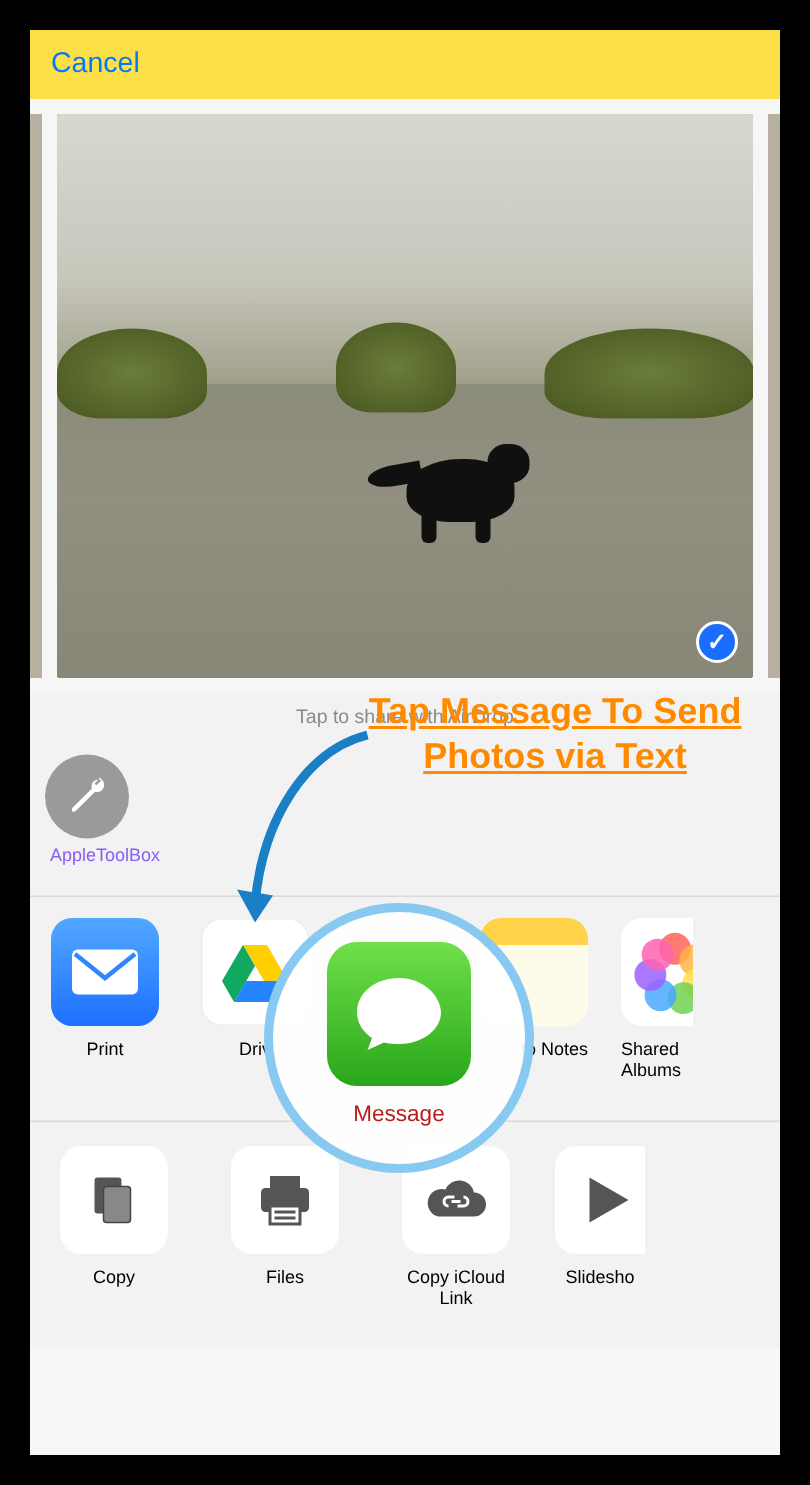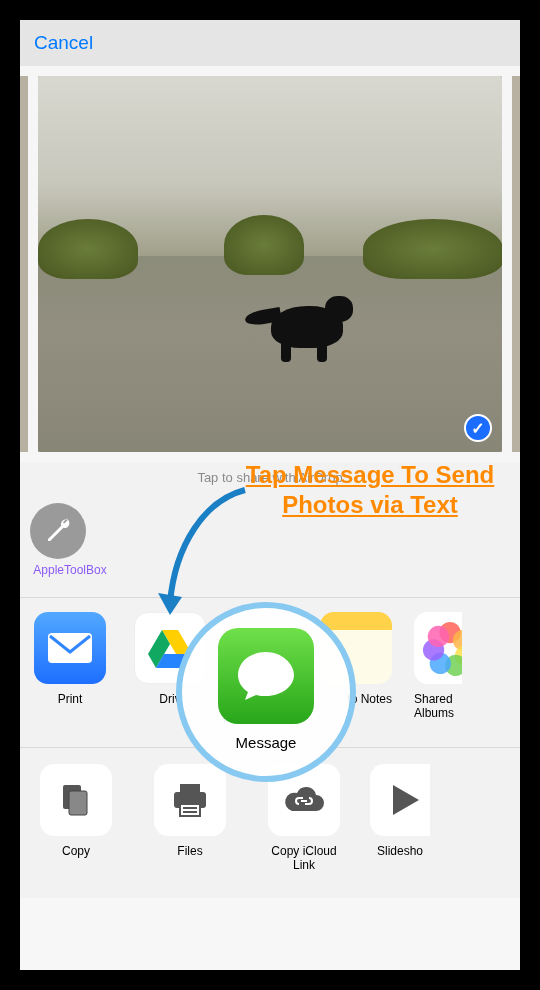--- a/index.html
+++ b/index.html
@@ -1,18 +1,18 @@
 <!DOCTYPE html>
 <html><head>
   <meta charset="utf-8">
   <style>
     * { margin: 0; padding: 0; box-sizing: border-box; font-family: -apple-system, "Helvetica Neue", Arial, sans-serif; }
     body { width: 540px; height: 990px; background: #000; overflow: hidden; }
     .frame { position: absolute; left: 20px; top: 20px; width: 500px; height: 950px; background: #f7f7f7; }
-    .header { height: 46px; display: flex; align-items: center; position: relative; background: #e5e5e5; }
+    .header { height: 46px; display: flex; align-items: center; position: relative; background: #fde047; }
     .cancel { color: #007aff; font-size: 19px; padding-left: 14px; }
     .title { position: absolute; left: 0; right: 0; text-align: center; font-size: 20px; font-weight: 600; color: #000; pointer-events: none; }
     .photo-strip { height: 396px; background: #f6f6f6; display: flex; align-items: center; overflow: hidden; gap: 10px; padding: 10px 0; }
     .photo-side { width: 8px; height: 376px; background: #b8b0a0; }
     .photo-main { flex: 1; height: 376px; background: #7a7a6a; position: relative; border-radius: 2px; overflow: hidden; }
     .check { position: absolute; right: 10px; bottom: 10px; width: 28px; height: 28px; border-radius: 50%; background: #1a6dff; border: 2px solid #fff; display: flex; align-items: center; justify-content: center; color: #fff; font-size: 16px; font-weight: bold; }
     .airdrop { height: 136px; background: #f2f2f2; padding: 8px 10px 0 10px; border-bottom: 1px solid #d9d9d9; position: relative; }
     .airdrop-hint { font-size: 13px; color: #8a8a8a; text-align: center; margin-bottom: 18px; }
     .ab-icon { width: 56px; height: 56px; border-radius: 50%; background: #9a9a9a; display: flex; align-items: center; justify-content: center; }
     .ab-label { font-size: 12px; color: #8b5cf6; margin-top: 4px; }
@@ -24,21 +24,21 @@
     .drive-icon { background: #fff; border: 1px solid #eee; }
     .notes-icon { background: linear-gradient(#ffd24a 25%, #fefbe8 25%); }
     .photos-icon { background: #fff; }
     .actions { height: 150px; background: #f2f2f2; display: flex; align-items: flex-start; padding: 16px 0 0 8px; gap: 18px; }
     .action { width: 96px; text-align: center; }
     .action-icon { width: 72px; height: 72px; border-radius: 14px; background: #fff; margin: 0 auto; display: flex; align-items: center; justify-content: center; color: #555; }
     .action-label { font-size: 12px; color: #000; margin-top: 8px; line-height: 1.2; }
     .annotation-text { position: absolute; left: 230px; top: 460px; width: 280px; color: #ff8a00; font-size: 24px; font-weight: 700; text-align: center; line-height: 1.25; z-index: 30; text-decoration: underline; }
     .annotation-circle { position: absolute; left: 176px; top: 602px; width: 180px; height: 180px; border-radius: 50%; background: rgba(255,255,255,0.93); border: 6px solid #87c9f0; z-index: 20; display: flex; flex-direction: column; align-items: center; justify-content: center; }
     .msg-icon { width: 96px; height: 96px; border-radius: 20px; background: linear-gradient(#6fe04a, #28a61a); display: flex; align-items: center; justify-content: center; margin-top: -6px; }
-    .msg-label { font-size: 15px; color: #000000; margin-top: 10px; }
+    .msg-label { font-size: 15px; color: #b91c1c; margin-top: 10px; }
     .arrow-svg { position: absolute; left: 150px; top: 475px; width: 120px; height: 150px; z-index: 25; pointer-events: none; }
     
     .sky { position: absolute; top: 0; left: 0; right: 0; height: 48%; background: linear-gradient(#d8d8d0, #c8c7bc 60%, #a0a08a); }
     .water { position: absolute; bottom: 0; left: 0; right: 0; height: 52%; background: linear-gradient(#8c8c7a, #928f80 40%, #888677); }
     .bush { position: absolute; height: 60px; top: 38%; background: radial-gradient(#6a7d3a, #48551f); border-radius: 50% 50% 30% 30%; }
     .dog { position: absolute; left: 48%; top: 57%; width: 110px; height: 72px; }
     .dog-body { position: absolute; width: 72px; height: 42px; background: #101010; border-radius: 50% 45% 40% 40%; top: 16px; left: 10px; }
     .dog-head { position: absolute; width: 28px; height: 26px; background: #101010; border-radius: 45%; top: 6px; left: 64px; }
     .dog-tail { position: absolute; width: 36px; height: 14px; background: #101010; top: 20px; left: -16px; border-radius: 50% 0 0 50%; transform: rotate(-10deg); }
     .dog-leg { position: absolute; width: 10px; height: 22px; background: #101010; top: 50px; border-radius: 4px; }

